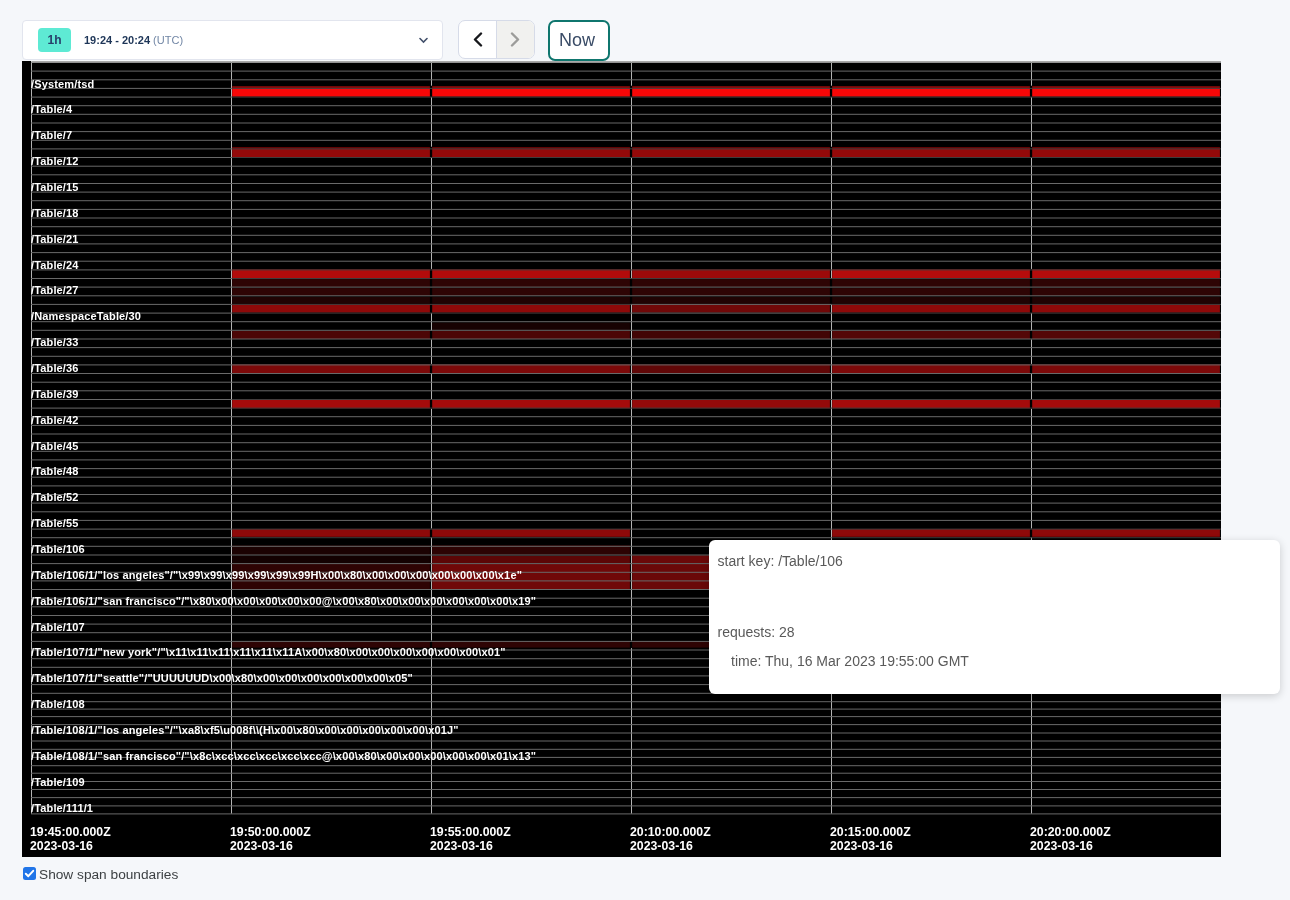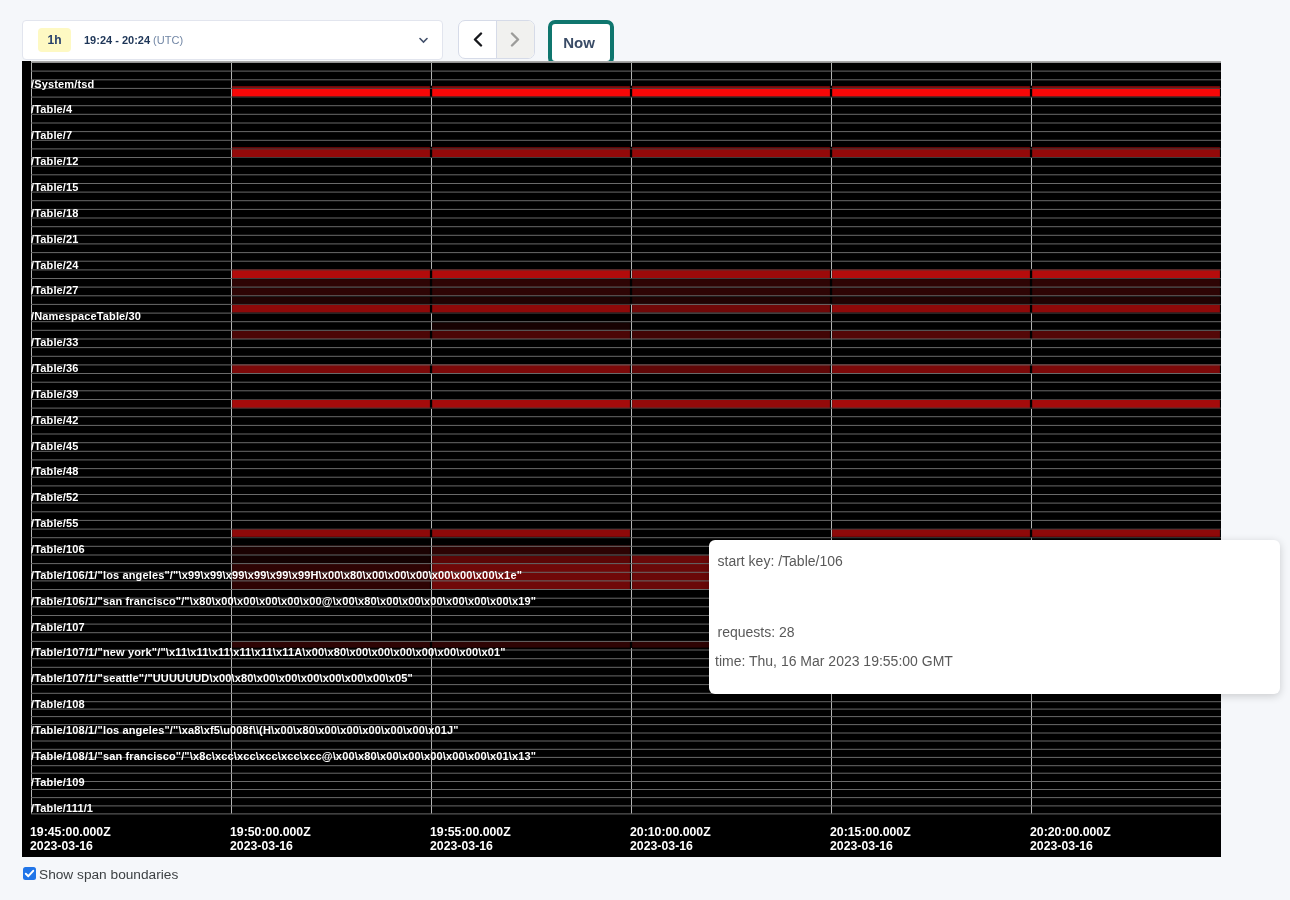--- a/index.html
+++ b/index.html
@@ -1,41 +1,41 @@
 <!DOCTYPE html>
 <html><head><meta charset="utf-8">
 <style>
   html,body { margin:0; padding:0; }
   body { width:1290px; height:900px; background:#f5f7fa; font-family:"Liberation Sans", sans-serif; position:relative; overflow:hidden; }
   .abs { position:absolute; }
 </style></head>
 <body>
 
   <div class="abs" style="left:22px;top:20px;width:419px;height:37.5px;background:#fff;border:1px solid #e2e5ee;border-radius:4px;display:flex;align-items:center;">
-    <span style="margin-left:15px;background:#fef9c3;border-radius:4px;width:33px;height:24px;display:flex;align-items:center;justify-content:center;font-size:12px;font-weight:bold;color:#27406b;">1h</span>
+    <span style="margin-left:15px;background:#5eead4;border-radius:4px;width:33px;height:24px;display:flex;align-items:center;justify-content:center;font-size:12px;font-weight:bold;color:#27406b;">1h</span>
     <span style="margin-left:13px;font-size:11px;font-weight:bold;color:#1d3557;">19:24&nbsp;-&nbsp;20:24 <span style="font-weight:normal;color:#7186a5;">(UTC)</span></span>
     <svg width="9" height="7" style="position:absolute;right:14px;top:16px;" viewBox="0 0 9 7">
       <path d="M1 1.5 L4.5 5 L8 1.5" stroke="#42506b" stroke-width="1.6" fill="none" stroke-linecap="round"></path>
     </svg>
   </div>
 
   <div class="abs" style="left:458px;top:20px;width:74.5px;height:36.5px;border:1px solid #d6dbe8;border-radius:7px;background:#fff;display:flex;overflow:hidden;">
     <div style="width:50%;display:flex;align-items:center;justify-content:center;border-right:1px solid #d6dbe8;">
       <svg width="11" height="15" viewBox="0 0 11 15">
         <path d="M9 1.5 L3 7.5 L9 13.5" stroke="#17181c" stroke-width="2.4" fill="none" stroke-linecap="round" stroke-linejoin="round"></path>
       </svg>
     </div>
     <div style="width:50%;display:flex;align-items:center;justify-content:center;background:#f1f1ef;">
       <svg width="11" height="15" viewBox="0 0 11 15">
         <path d="M2 1.5 L8 7.5 L2 13.5" stroke="#9c9c9a" stroke-width="2.4" fill="none" stroke-linecap="round" stroke-linejoin="round"></path>
       </svg>
     </div>
   </div>
 
-  <div class="abs" style="left:547.5px;top:20px;width:55px;height:36.5px;border:4px solid #0f766e;border-radius:7px;background:#fff;display:flex;align-items:center;justify-content:center;padding-right:3px;font-size:15px;font-weight:bold;color:#394b66;">Now</div>
+  <div class="abs" style="left:547.5px;top:20px;width:55px;height:36.5px;border:2px solid #0f766e;border-radius:7px;background:#fff;display:flex;align-items:center;justify-content:center;padding-right:3px;font-size:18px;font-weight:normal;color:#394b66;">Now</div>
 
   <div class="abs" style="left:22px;top:61px;width:1199px;height:796px;">
 <svg width="1199" height="796" viewBox="0 0 1199 796" style="display:block">
 <rect x="0" y="0" width="1199" height="796" fill="#000"></rect>
 <rect x="9" y="0.2" width="1" height="752.5" fill="#b3b3b3"></rect>
 <rect x="209" y="0.2" width="1" height="752.5" fill="#b3b3b3"></rect>
 <rect x="409" y="0.2" width="1" height="24.5" fill="#b3b3b3"></rect>
 <rect x="409" y="36.1" width="1" height="49.6" fill="#b3b3b3"></rect>
 <rect x="409" y="96.5" width="1" height="111.4" fill="#b3b3b3"></rect>
 <rect x="409" y="217.5" width="1" height="0.1" fill="#b3b3b3"></rect>
@@ -293,21 +293,21 @@
 <text x="808" y="789">2023-03-16</text>
 <text x="1008" y="774.5">20:20:00.000Z</text>
 <text x="1008" y="789">2023-03-16</text>
 </g>
 </svg>
   </div>
 
   <div class="abs" style="left:709px;top:540px;width:571px;height:154px;background:#fff;border-radius:6px;box-shadow:0 2px 8px rgba(0,0,0,0.18);font-size:14px;color:#595959;">
     <div style="position:absolute;left:8.5px;top:12.5px;">start key: /Table/106</div>
     <div style="position:absolute;left:8.5px;top:84px;">requests: 28</div>
-    <div style="position:absolute;left:6px;top:113.3px;">time: Thu, 16 Mar 2023 19:55:00 GMT</div>
+    <div style="position:absolute;left:22px;top:113.3px;">time: Thu, 16 Mar 2023 19:55:00 GMT</div>
   </div>
 
   <div class="abs" style="left:22.5px;top:866.5px;display:flex;">
     <div style="width:13px;height:13px;background:#2175e8;border-radius:2.5px;position:relative;">
       <svg width="13" height="13" viewBox="0 0 13 13" style="position:absolute;left:0;top:0;">
         <path d="M2.8 6.8 L5.3 9.2 L10.2 3.8" stroke="#fff" stroke-width="2" fill="none" stroke-linecap="round" stroke-linejoin="round"></path>
       </svg>
     </div>
     <span style="margin-left:3.5px;font-size:13.7px;color:#3c4043;">Show span boundaries</span>
   </div>

